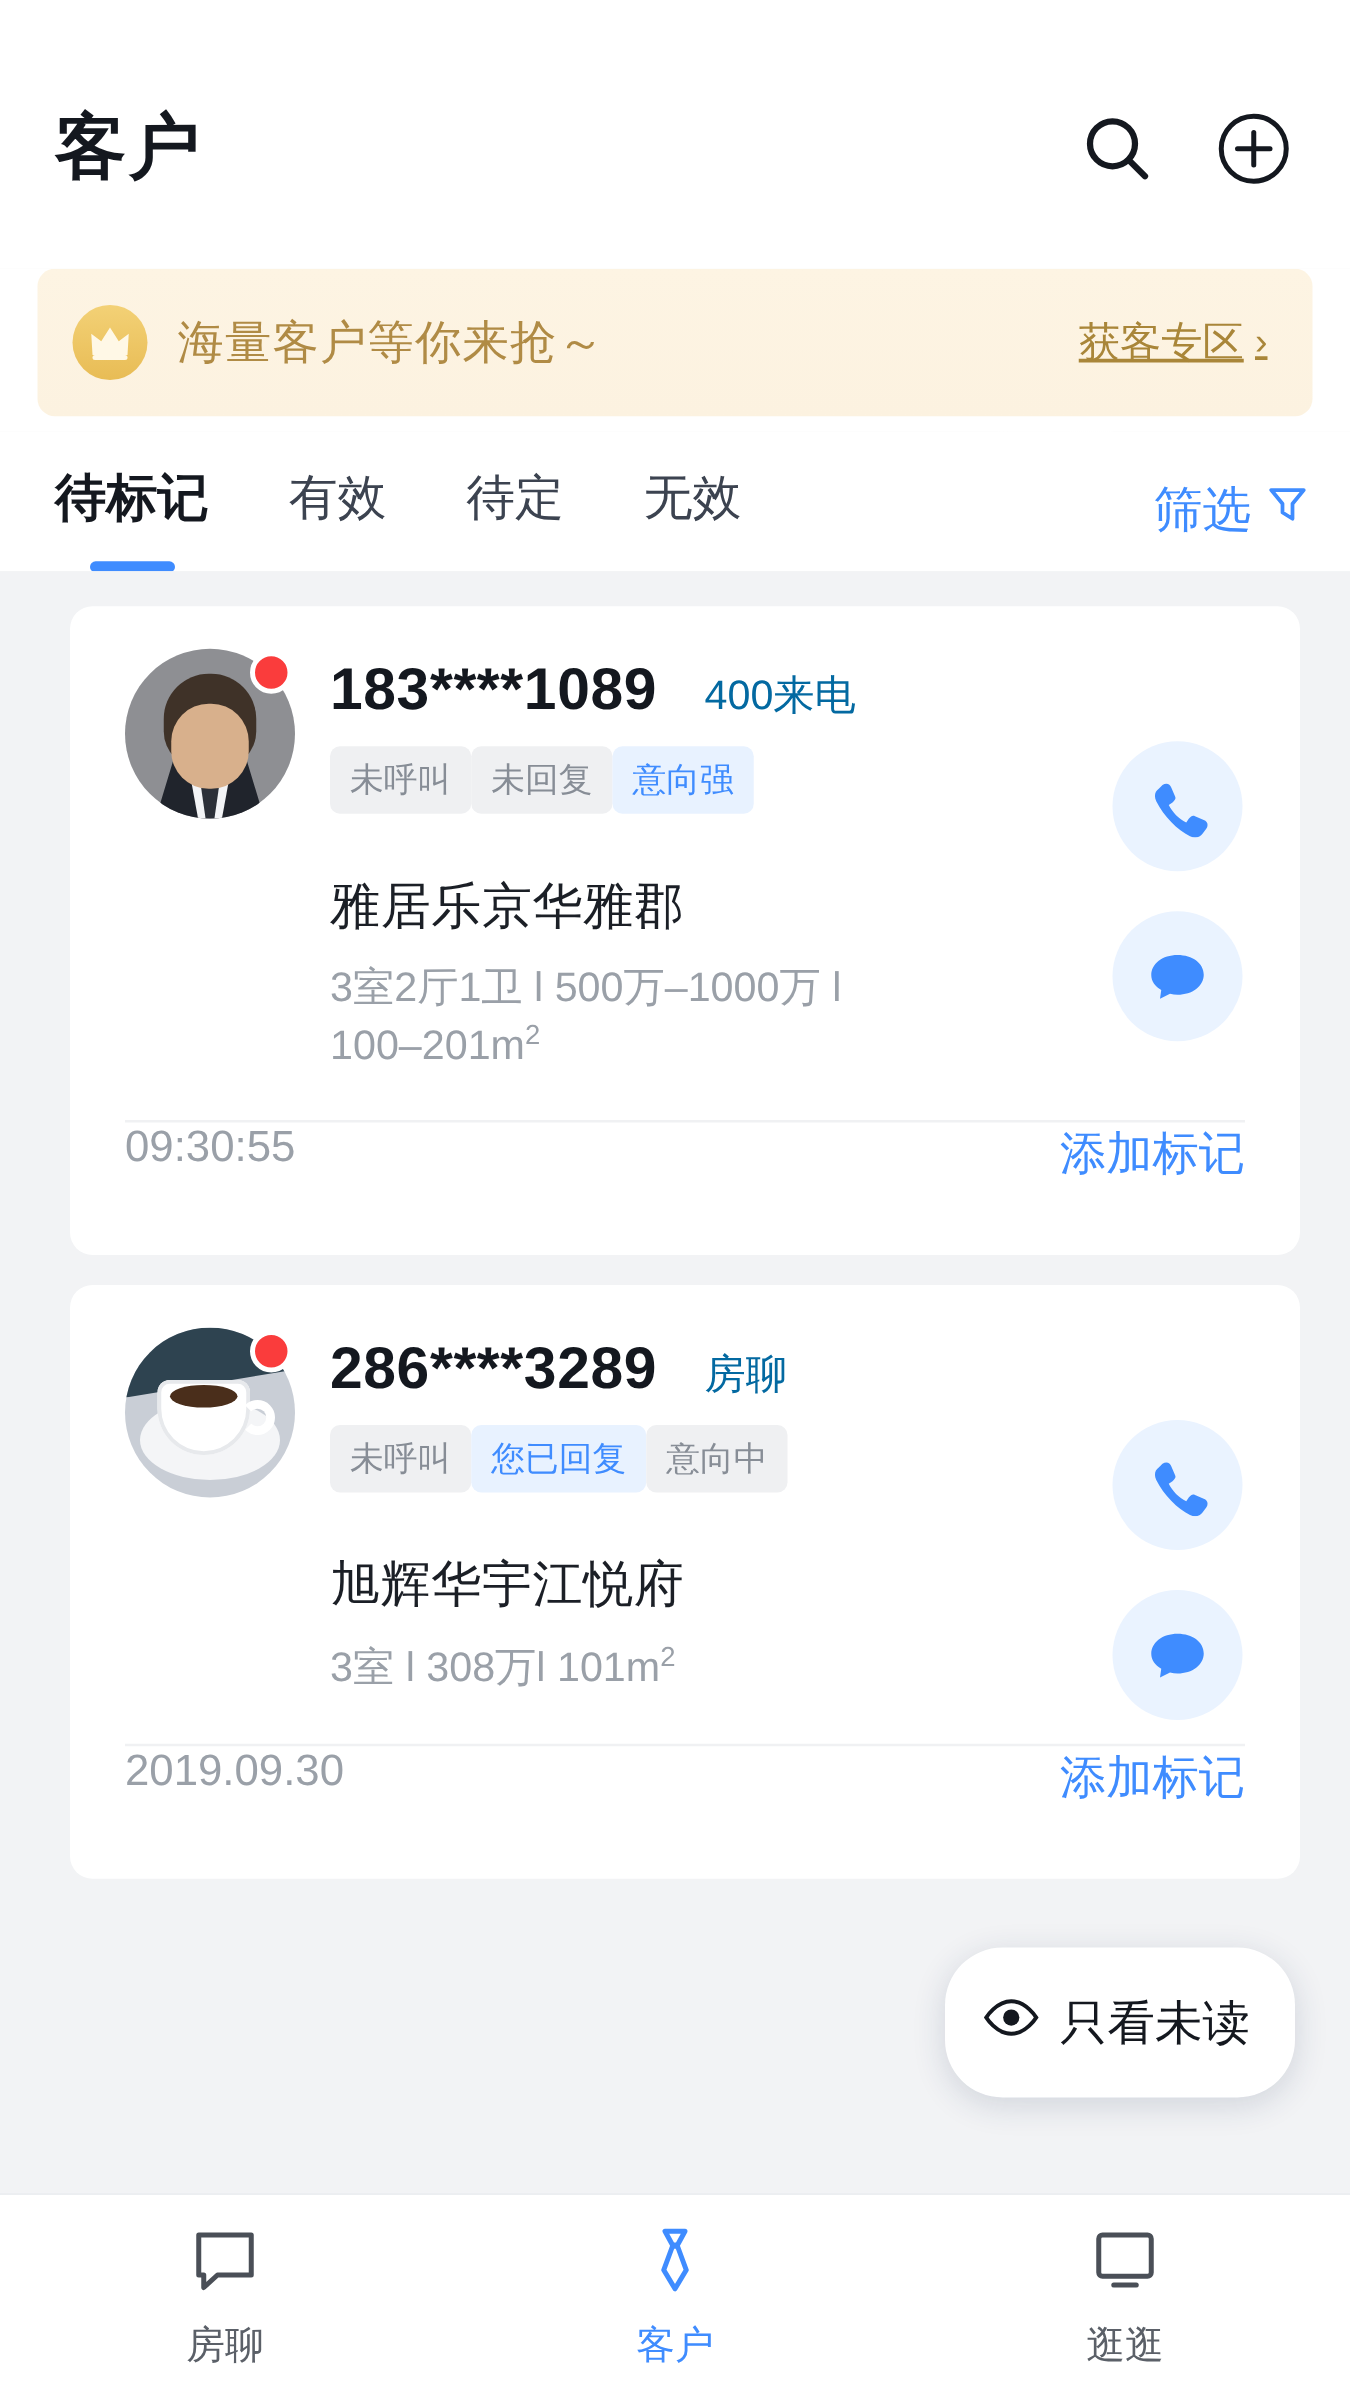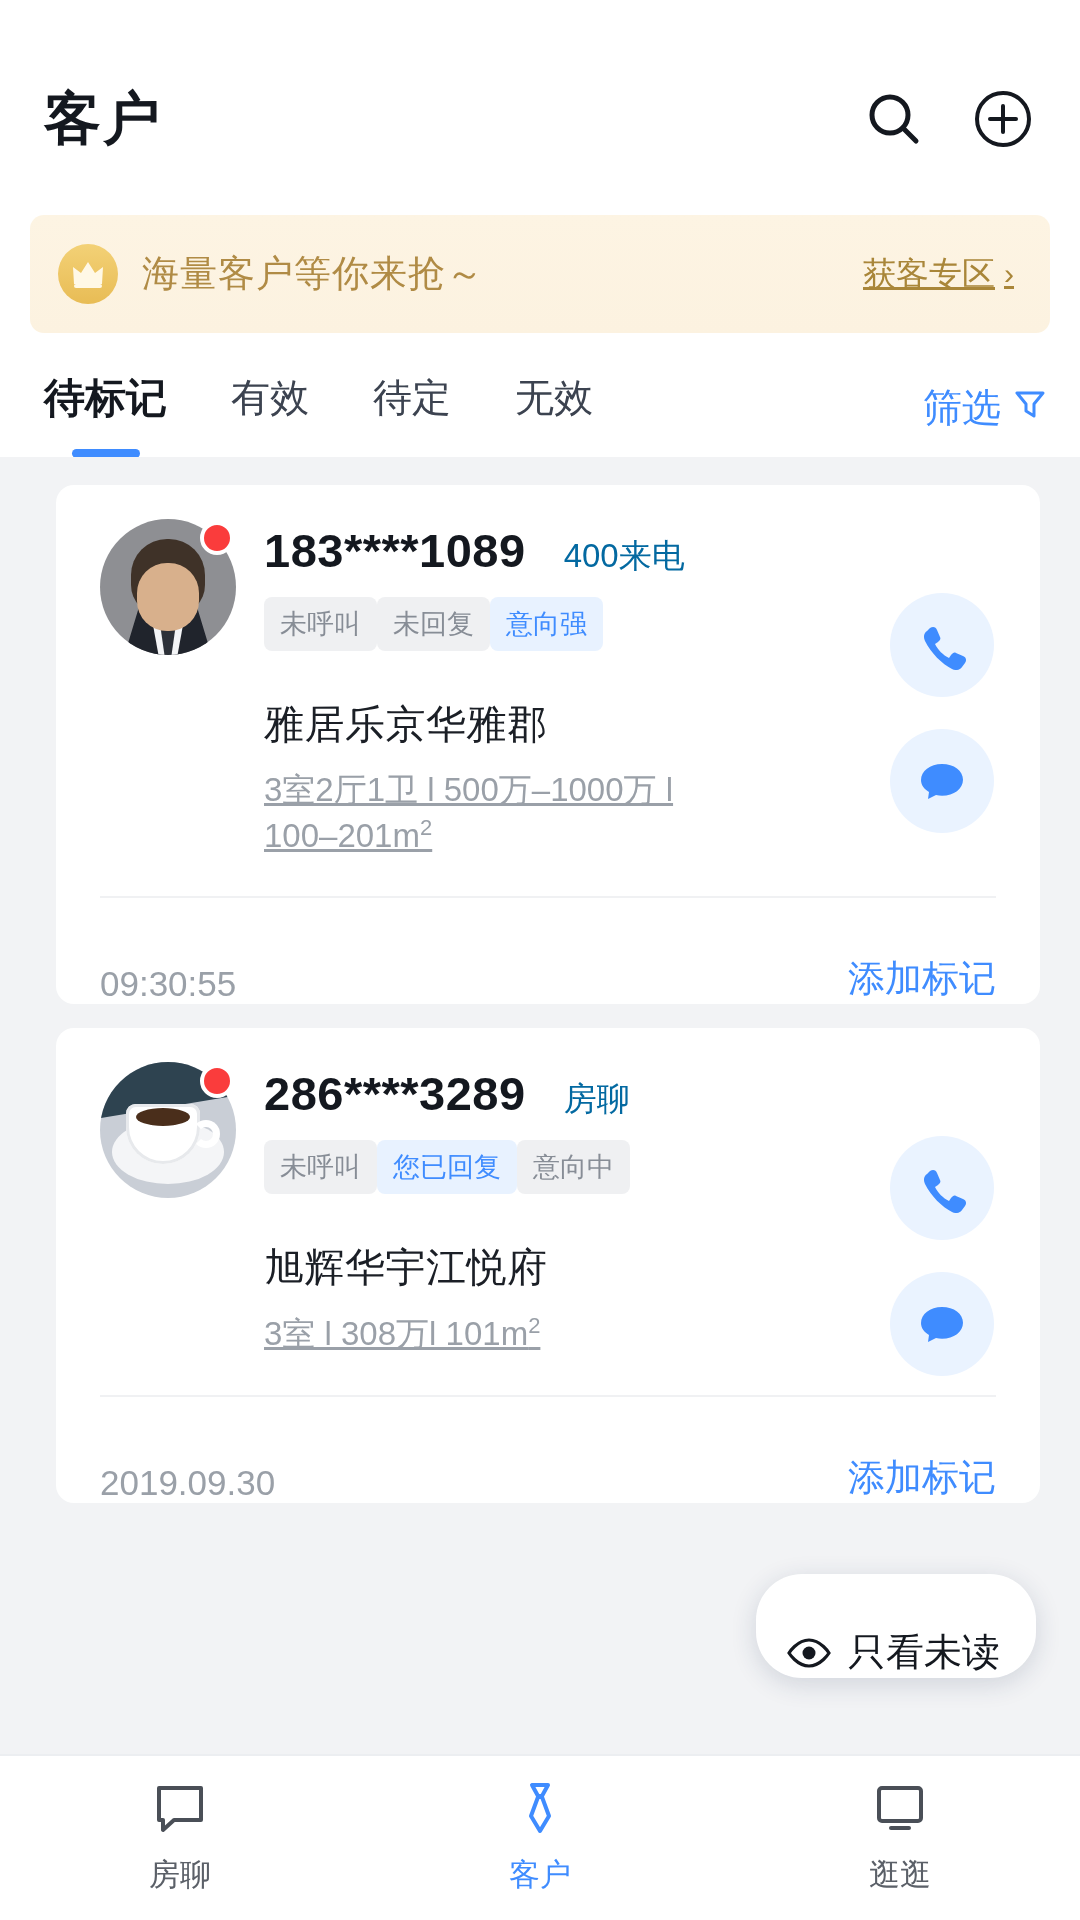--- a/index.html
+++ b/index.html
@@ -171,45 +171,45 @@
   .phone { font-size: 47px; font-weight: bold; color:#14181f; letter-spacing: 0.5px; }
   .source { font-size: 33px; color:#0369a1;margin-left:20px; }
   .tags { display:flex; margin-top: 18px; flex-wrap: wrap; }
   .tag {
     font-size: 27px; padding: 9px 16px; border-radius: 8px;
     background:#eff0f2; color:#878d96; white-space: nowrap;
   }
   .tag.blue { background:#e8f2ff; color:#3f8cff; }
 
   .estate { font-size: 40px; color:#1b1f26; margin-top: 46px; letter-spacing: 0.5px; }
-  .specs { font-size: 33px; color:#9aa0a8; margin-top: 16px; line-height: 1.35; max-width: 500px; text-decoration: underline; }
+  .specs { font-size: 33px; color:#9aa0a8; margin-top: 16px; line-height: 1.35; max-width: 500px; }
   .specs sup { font-size: 22px; vertical-align: super; }
 
   .side-actions {
     position: absolute; right: 46px; top: 108px;
     display: flex; flex-direction: column; gap: 32px;
   }
   .round-btn {
     width: 104px; height: 104px; border-radius: 50%;
     background:#eaf3ff; display:flex; align-items:center; justify-content:center;
   }
 
   .card-foot {
     margin: 38px 44px 0 44px; border-top: 2px solid #f0f1f3;
-    height: 108px; display:flex; align-items:flex-end;
+    height: 108px; display:flex; align-items:flex-start;
   }
   .time { font-size: 35px; color:#9aa0a8; }
   .mark-link { margin-left:auto; font-size: 37px; color:#3f8cff; }
 
   
   .unread-pill {
     position:absolute; right: 44px; bottom: 76px;
-    height: 104px; border-radius: 46px; background:#ffffff;
+    height: 120px; border-radius: 46px; background:#ffffff;
     box-shadow: 0 6px 26px rgba(30,50,90,0.16);
-    display:flex; align-items:flex-end; gap: 16px;
+    display:flex; align-items:center; gap: 16px;
     padding: 0 36px 0 30px;
     font-size: 38px; color:#14181f;
   }
 
   
   .bottom-nav {
     flex: 0 0 auto; height: 166px; background:#ffffff;
     border-top: 2px solid #eceef1;
     display:flex; align-items:center;
   }

